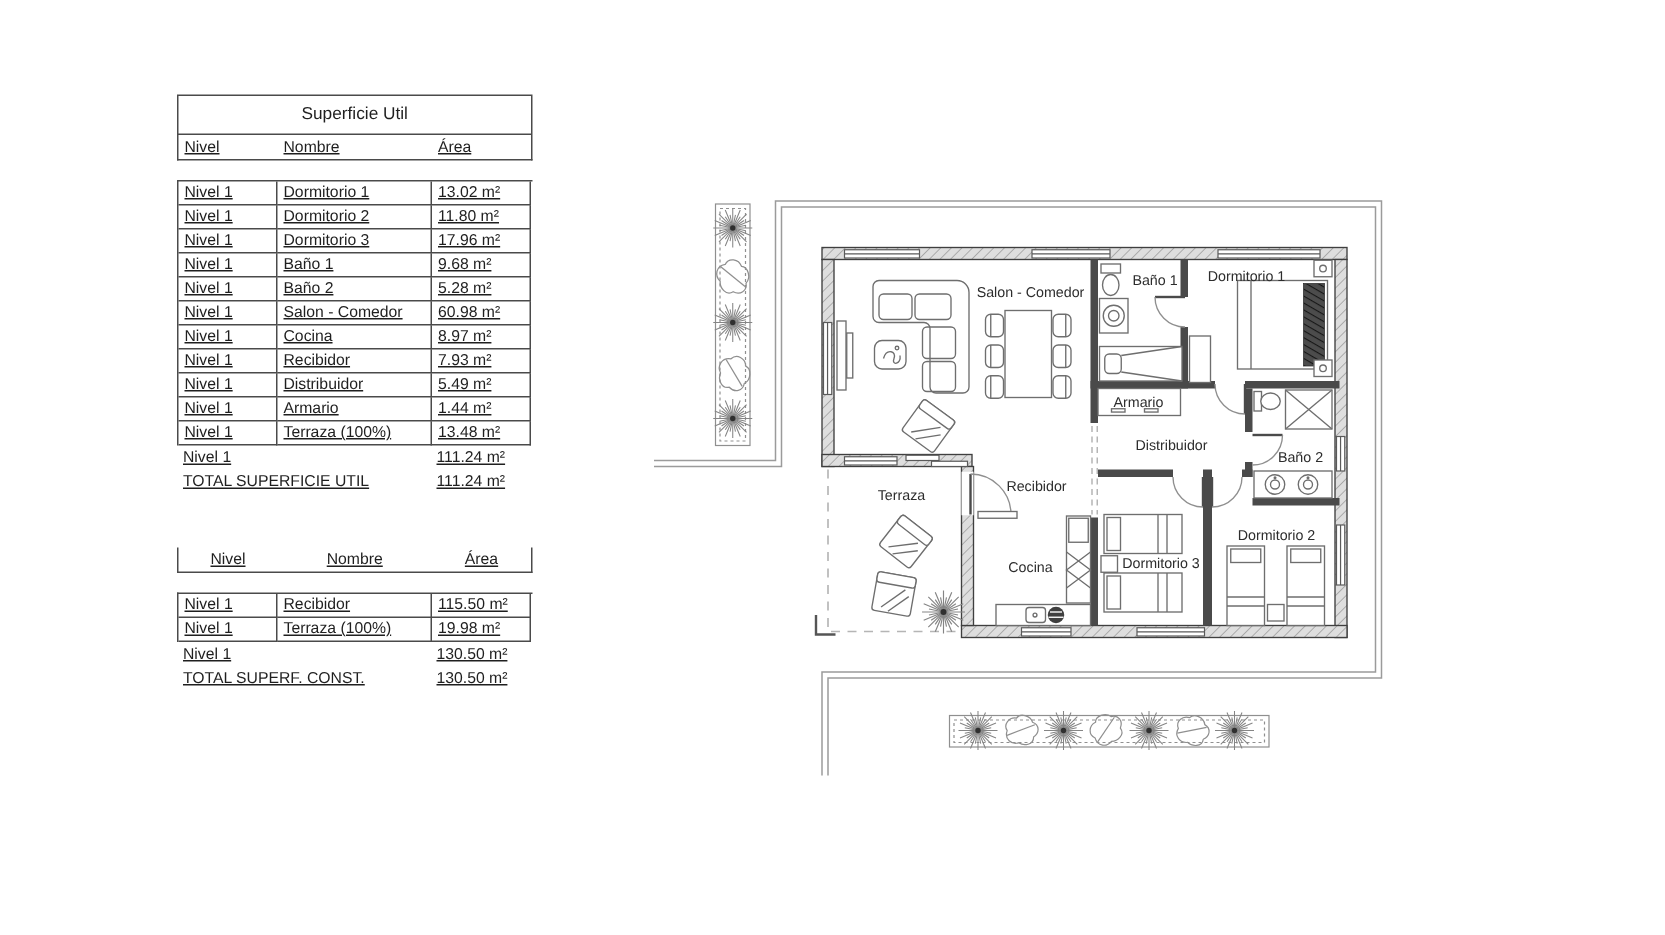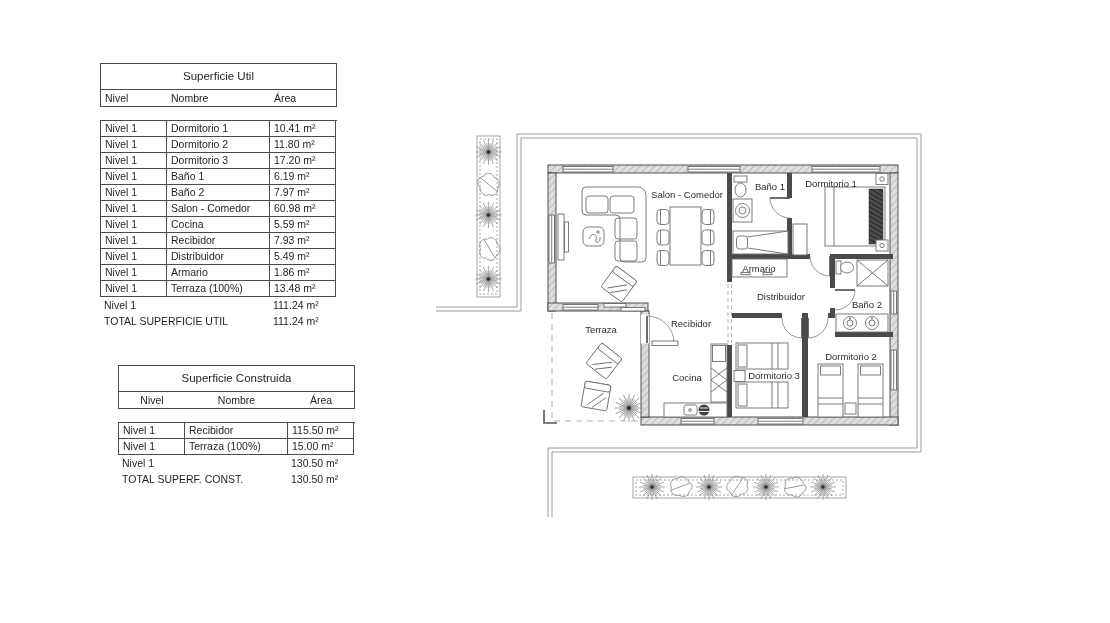--- a/index.html
+++ b/index.html
@@ -1,26 +1,26 @@
 <!DOCTYPE html>
 <html><head>
 <meta charset="utf-8">
 <style>
   html,body{margin:0;padding:0;background:#fff;}
   .stage{position:relative;width:1110px;height:623px;background:#ffffff;overflow:hidden;
          font-family:"Liberation Sans",sans-serif;color:#1f1f1f;}
   
   .tbl{position:absolute;width:237px;font-size:10.5px;}
-  .t1{left:100px;top:63px;}
+  .t1{left:118px;top:63px;}
   .t2{left:118px;top:365px;}
   .tbl-title{height:25px;line-height:25px;text-align:center;border:1px solid #4a4a4a;font-size:11.5px;}
   .row{display:grid;grid-template-columns:66px 103px 66px;}
   .tbl-head{border:1px solid #4a4a4a;border-top:none;}
   .tbl-head .c{height:16px;line-height:16px;}
-  .c{padding-left:4px;white-space:nowrap;overflow:hidden;}
+  .c{padding-left:4px;white-space:nowrap;overflow:hidden;text-decoration:underline;}
   .t2 .tbl-head .c{text-align:center;padding-left:0;}
   .tbl-body{margin-top:13px;border-top:1px solid #4a4a4a;border-left:1px solid #4a4a4a;}
   .brow .c{height:15px;line-height:15px;border-right:1px solid #4a4a4a;border-bottom:1px solid #4a4a4a;}
   .srow .c,.trow .c{height:16px;line-height:16px;}
   .trow{grid-template-columns:169px 66px;}
   
   svg.plan{position:absolute;left:0;top:0;}
   .wl{fill:url(#hatch);stroke:#3f3f3f;stroke-width:.9;}
   .iw{fill:#4a4a4a;stroke:none;}
   .f{fill:#fff;stroke:#6e6e6e;stroke-width:.9;}
@@ -44,102 +44,101 @@
     <div class="row tbl-head">
       <div class="c">Nivel</div>
       <div class="c">Nombre</div>
       <div class="c">Área</div>
     </div>
     <div class="tbl-body">
 
     <div class="row brow">
           <div class="c">Nivel 1</div>
           <div class="c">Dormitorio 1</div>
-          <div class="c">10.41 m²</div>
+          <div class="c">13.02 m²</div>
         </div>
         <div class="row brow">
           <div class="c">Nivel 1</div>
           <div class="c">Dormitorio 2</div>
           <div class="c">11.80 m²</div>
         </div>
         <div class="row brow">
           <div class="c">Nivel 1</div>
           <div class="c">Dormitorio 3</div>
-          <div class="c">17.20 m²</div>
+          <div class="c">17.96 m²</div>
         </div>
         <div class="row brow">
           <div class="c">Nivel 1</div>
           <div class="c">Baño 1</div>
-          <div class="c">6.19 m²</div>
+          <div class="c">9.68 m²</div>
         </div>
         <div class="row brow">
           <div class="c">Nivel 1</div>
           <div class="c">Baño 2</div>
-          <div class="c">7.97 m²</div>
+          <div class="c">5.28 m²</div>
         </div>
         <div class="row brow">
           <div class="c">Nivel 1</div>
           <div class="c">Salon - Comedor</div>
           <div class="c">60.98 m²</div>
         </div>
         <div class="row brow">
           <div class="c">Nivel 1</div>
           <div class="c">Cocina</div>
-          <div class="c">5.59 m²</div>
+          <div class="c">8.97 m²</div>
         </div>
         <div class="row brow">
           <div class="c">Nivel 1</div>
           <div class="c">Recibidor</div>
           <div class="c">7.93 m²</div>
         </div>
         <div class="row brow">
           <div class="c">Nivel 1</div>
           <div class="c">Distribuidor</div>
           <div class="c">5.49 m²</div>
         </div>
         <div class="row brow">
           <div class="c">Nivel 1</div>
           <div class="c">Armario</div>
-          <div class="c">1.86 m²</div>
+          <div class="c">1.44 m²</div>
         </div>
         <div class="row brow">
           <div class="c">Nivel 1</div>
           <div class="c">Terraza (100%)</div>
           <div class="c">13.48 m²</div>
         </div>
       </div>
     <div class="row srow">
       <div class="c">Nivel 1</div>
       <div class="c"></div>
       <div class="c">111.24 m²</div>
     </div>
     <div class="row trow">
       <div class="c">TOTAL SUPERFICIE UTIL</div>
       <div class="c">111.24 m²</div>
     </div>
   </div>
 
   <div class="tbl t2">
-    <div class="tbl-title">Superficie Construida</div>
     <div class="row tbl-head">
       <div class="c">Nivel</div>
       <div class="c">Nombre</div>
       <div class="c">Área</div>
     </div>
     <div class="tbl-body">
 
     <div class="row brow">
           <div class="c">Nivel 1</div>
           <div class="c">Recibidor</div>
           <div class="c">115.50 m²</div>
         </div>
         <div class="row brow">
           <div class="c">Nivel 1</div>
           <div class="c">Terraza (100%)</div>
-          <div class="c">15.00 m²</div>
+          <div class="c">19.98 m²</div>
         </div>
       </div>
     <div class="row srow">
       <div class="c">Nivel 1</div>
       <div class="c"></div>
       <div class="c">130.50 m²</div>
     </div>
     <div class="row trow">
       <div class="c">TOTAL SUPERF. CONST.</div>
       <div class="c">130.50 m²</div>

